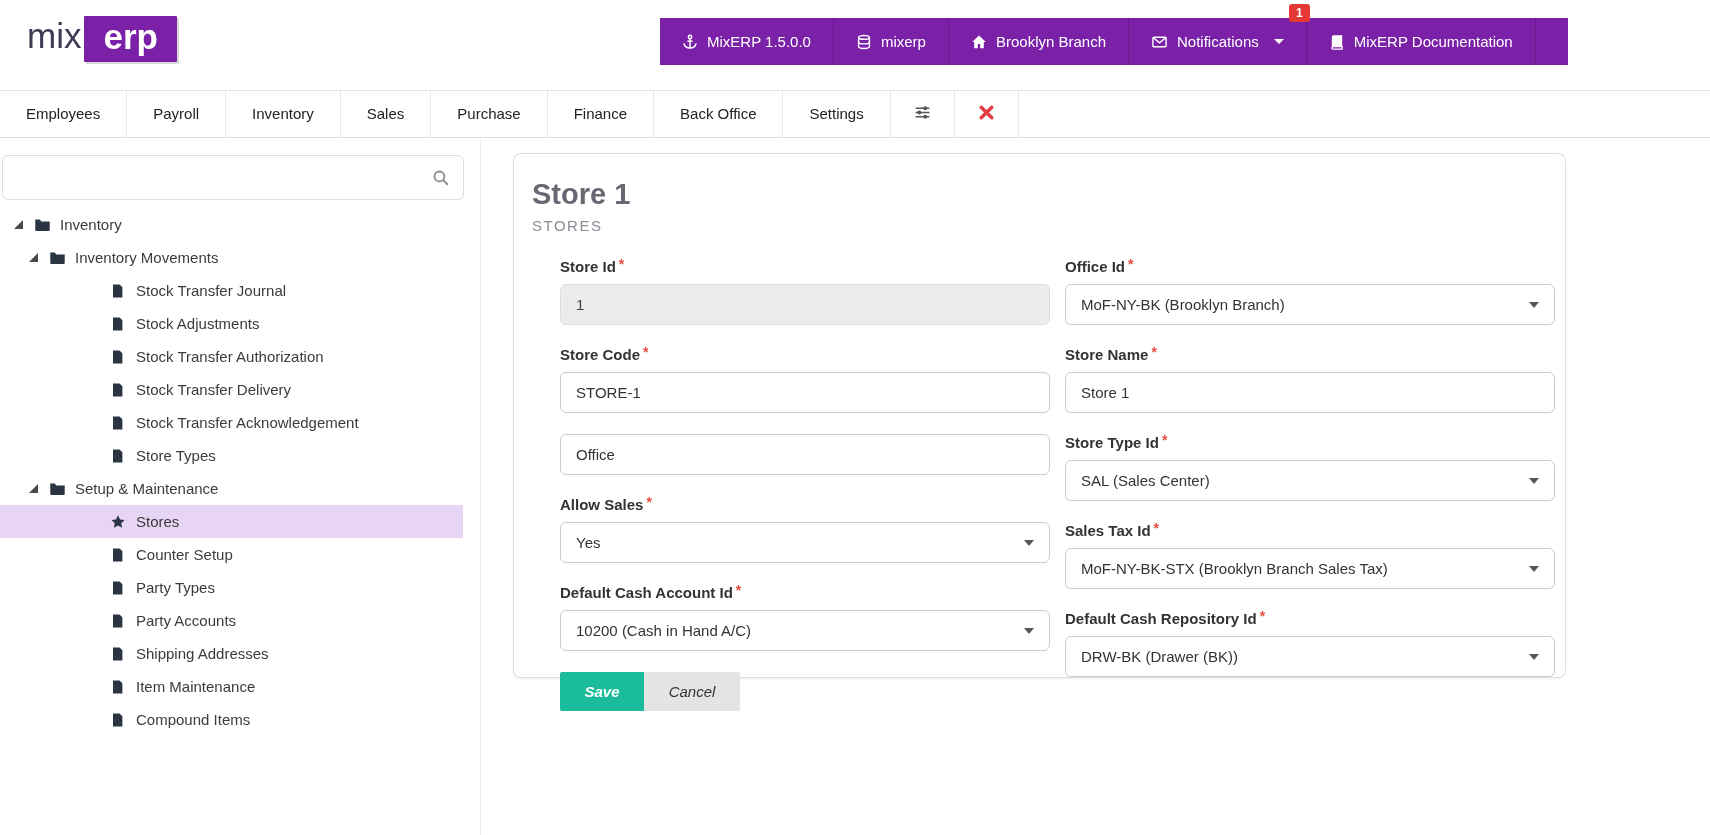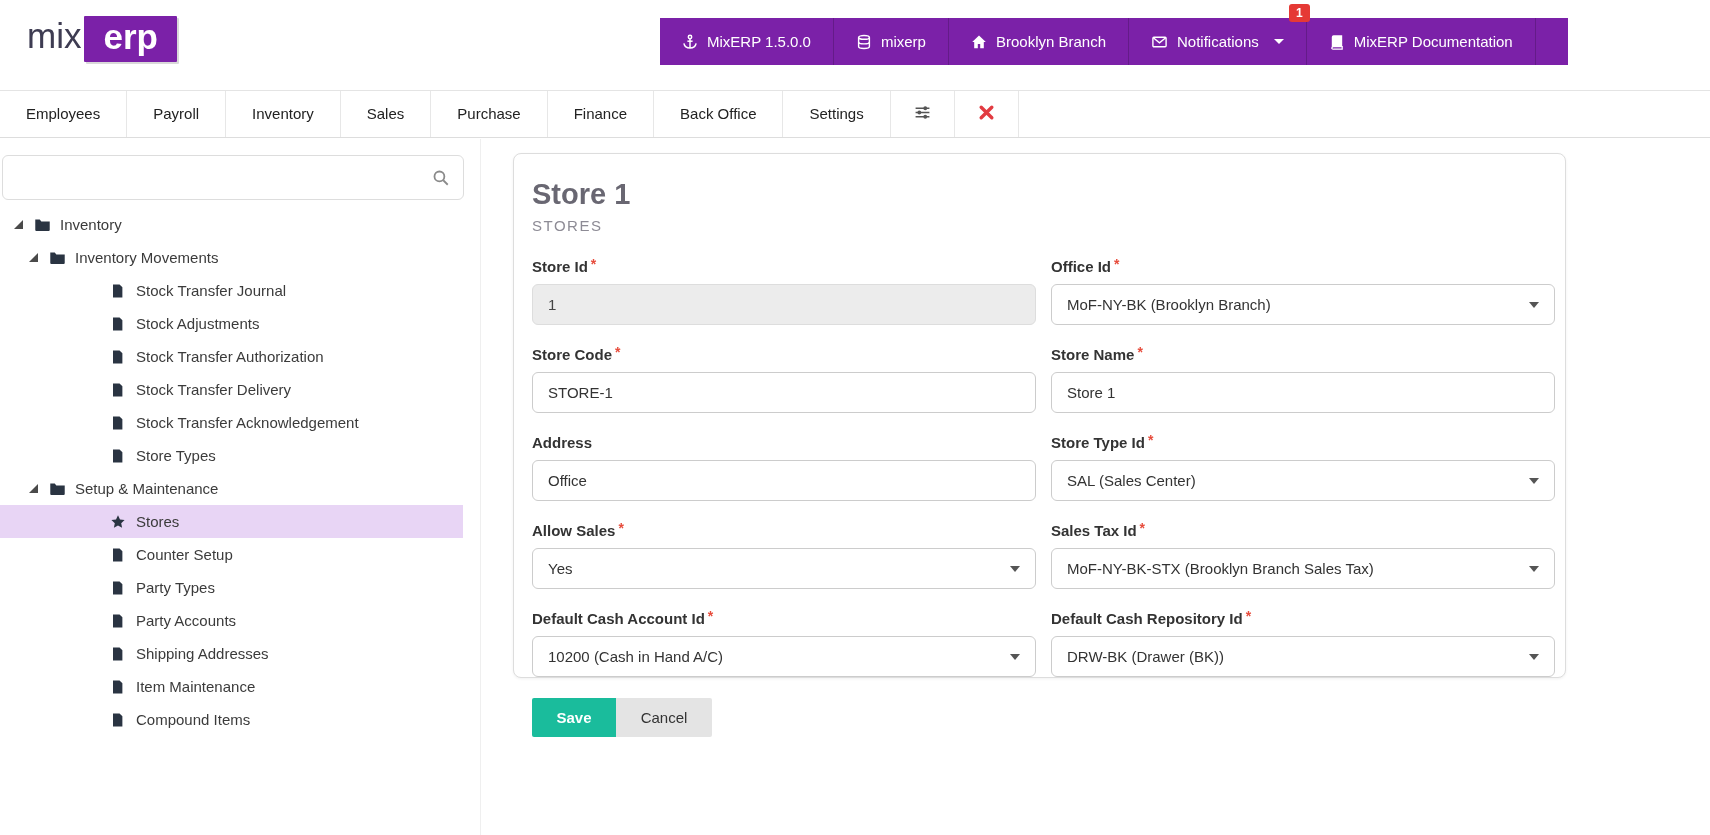--- a/index.html
+++ b/index.html
@@ -74,21 +74,21 @@
   
   .card {
     position: absolute; left: 513px; top: 153px; width: 1053px; height: 525px;
     background: #fff; border: 1px solid #ddd; border-radius: 8px;
     box-shadow: 0 1px 3px rgba(0,0,0,0.06);
     padding: 24px 10px 24px 18px;
   }
   .card-title { font-size: 29px; color: #696772; font-weight: 600; }
   .card-sub { font-size: 15px; color: #8d8b95; letter-spacing: 1.5px; margin-top: 6px; }
 
-  .form-cols { display: flex; gap: 15px; margin-top: 24px; }
+  .form-cols { display: flex; gap: 15px; margin-top: 24px; margin-left: 28px; }
   .fcol { width: 505px; }
   .fgroup { margin-bottom: 21px; }
   .flabel { font-size: 15px; font-weight: bold; color: #333; margin-bottom: 9px; }
   .req { color: #e74c3c; font-size: 14px; margin-left: 3px; position: relative; top: -3px; }
   .tinput {
     width: 100%; height: 41px; border: 1px solid #ccc; border-radius: 6px;
     padding: 0 15px; font-size: 15px; color: #333; outline: none; background: #fff;
     font-family: "Liberation Sans", sans-serif;
   }
   .tinput:disabled { background: #ececec; border-color: #ddd; color: #444; }
@@ -97,21 +97,21 @@
     padding: 0 34px 0 15px; display: flex; align-items: center; font-size: 15px; color: #333;
     cursor: pointer; background: #fff;
   }
   .sel-caret {
     position: absolute; right: 15px; top: 17px;
     width: 0; height: 0; border-left: 5px solid transparent; border-right: 5px solid transparent;
     border-top: 6px solid #555;
   }
 
   .btn-row { display: flex; margin-top: 1px; }
-  .btn { height: 39px; border: none; font-size: 15px; cursor: pointer; font-family: "Liberation Sans", sans-serif; }
+  .btn { height: 39px; border: none; font-size: 15px; cursor: pointer; font-family: "Liberation Sans", sans-serif; font-style: italic; }
   .btn-save { width: 84px; background: #1abc9c; color: #fff; font-weight: bold; border-radius: 2px 0 0 2px; }
   .btn-cancel { width: 96px; background: #e4e4e4; color: #333; border-radius: 0 2px 2px 0; }
 </style>
 </head>
 <body>
 
 <div class="logo">
   <span class="logo-mix">mix</span>
   <span class="logo-erp">erp</span>
 </div>
@@ -356,23 +356,20 @@
         </div>
         <input class="tinput" type="text" disabled="" value="1" style="">
       </div>
       <div class="fgroup">
         <div class="flabel">
           <span>Store Code</span><span class="req">*</span>
         </div>
         <input class="tinput" type="text" value="STORE-1" style="">
       </div>
       <div class="fgroup">
-        <div class="flabel">
-          <span>Address</span>
-        </div>
         <input class="tinput" type="text" value="Office" style="">
       </div>
       <div class="fgroup">
         <div class="flabel">
           <span>Allow Sales</span><span class="req">*</span>
         </div>
         <div class="select">
           <span>Yes</span>
           <span class="sel-caret"></span>
         </div>

